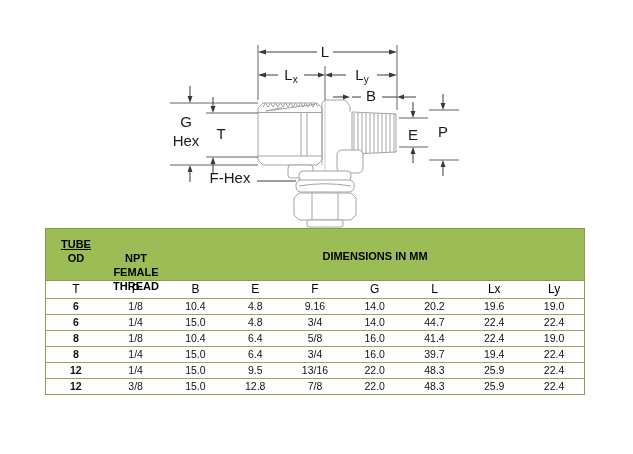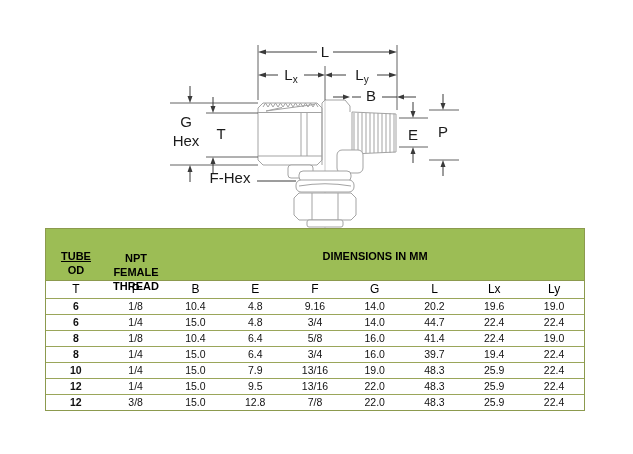--- a/index.html
+++ b/index.html
@@ -20,21 +20,21 @@
 
   .dim-table {
     position:absolute; left:45px; top:228px; width:540px;
     border:1px solid #8c9a4e; background:#fff;
   }
   .green-header {
     display:flex; height:52px; background:#9cbd55;
     border-bottom:1px solid #8c9a4e;
     font-size:11px; font-weight:bold; color:#000;
   }
-  .gh-col1 { width:60px; text-align:center; padding-top:20px; line-height:14px; }
+  .gh-col1 { width:60px; text-align:center; padding-top:8px; line-height:14px; }
   .gh-col2 { width:60px; text-align:center; padding-top:22px; line-height:14px; }
   .gh-col3 { flex:1; text-align:center; padding-top:20px; line-height:14px; }
   .gh-underline { text-decoration:underline; }
   table.dims { width:100%; border-collapse:collapse; table-layout:fixed; }
   table.dims th {
     height:17px; font-size:12px; font-weight:normal; text-align:center;
     color:#000; background:#fff;
   }
   table.dims td {
     height:16px; font-size:10.5px; text-align:center; color:#111;
@@ -220,31 +220,20 @@
             <td>1/4</td>
             <td>15.0</td>
             <td>6.4</td>
             <td>3/4</td>
             <td>16.0</td>
             <td>39.7</td>
             <td>19.4</td>
             <td>22.4</td>
         </tr>
         <tr>
-          <td>10</td>
-            <td>1/4</td>
-            <td>15.0</td>
-            <td>7.9</td>
-            <td>13/16</td>
-            <td>19.0</td>
-            <td>48.3</td>
-            <td>25.9</td>
-            <td>22.4</td>
-        </tr>
-        <tr>
           <td>12</td>
             <td>1/4</td>
             <td>15.0</td>
             <td>9.5</td>
             <td>13/16</td>
             <td>22.0</td>
             <td>48.3</td>
             <td>25.9</td>
             <td>22.4</td>
         </tr>

